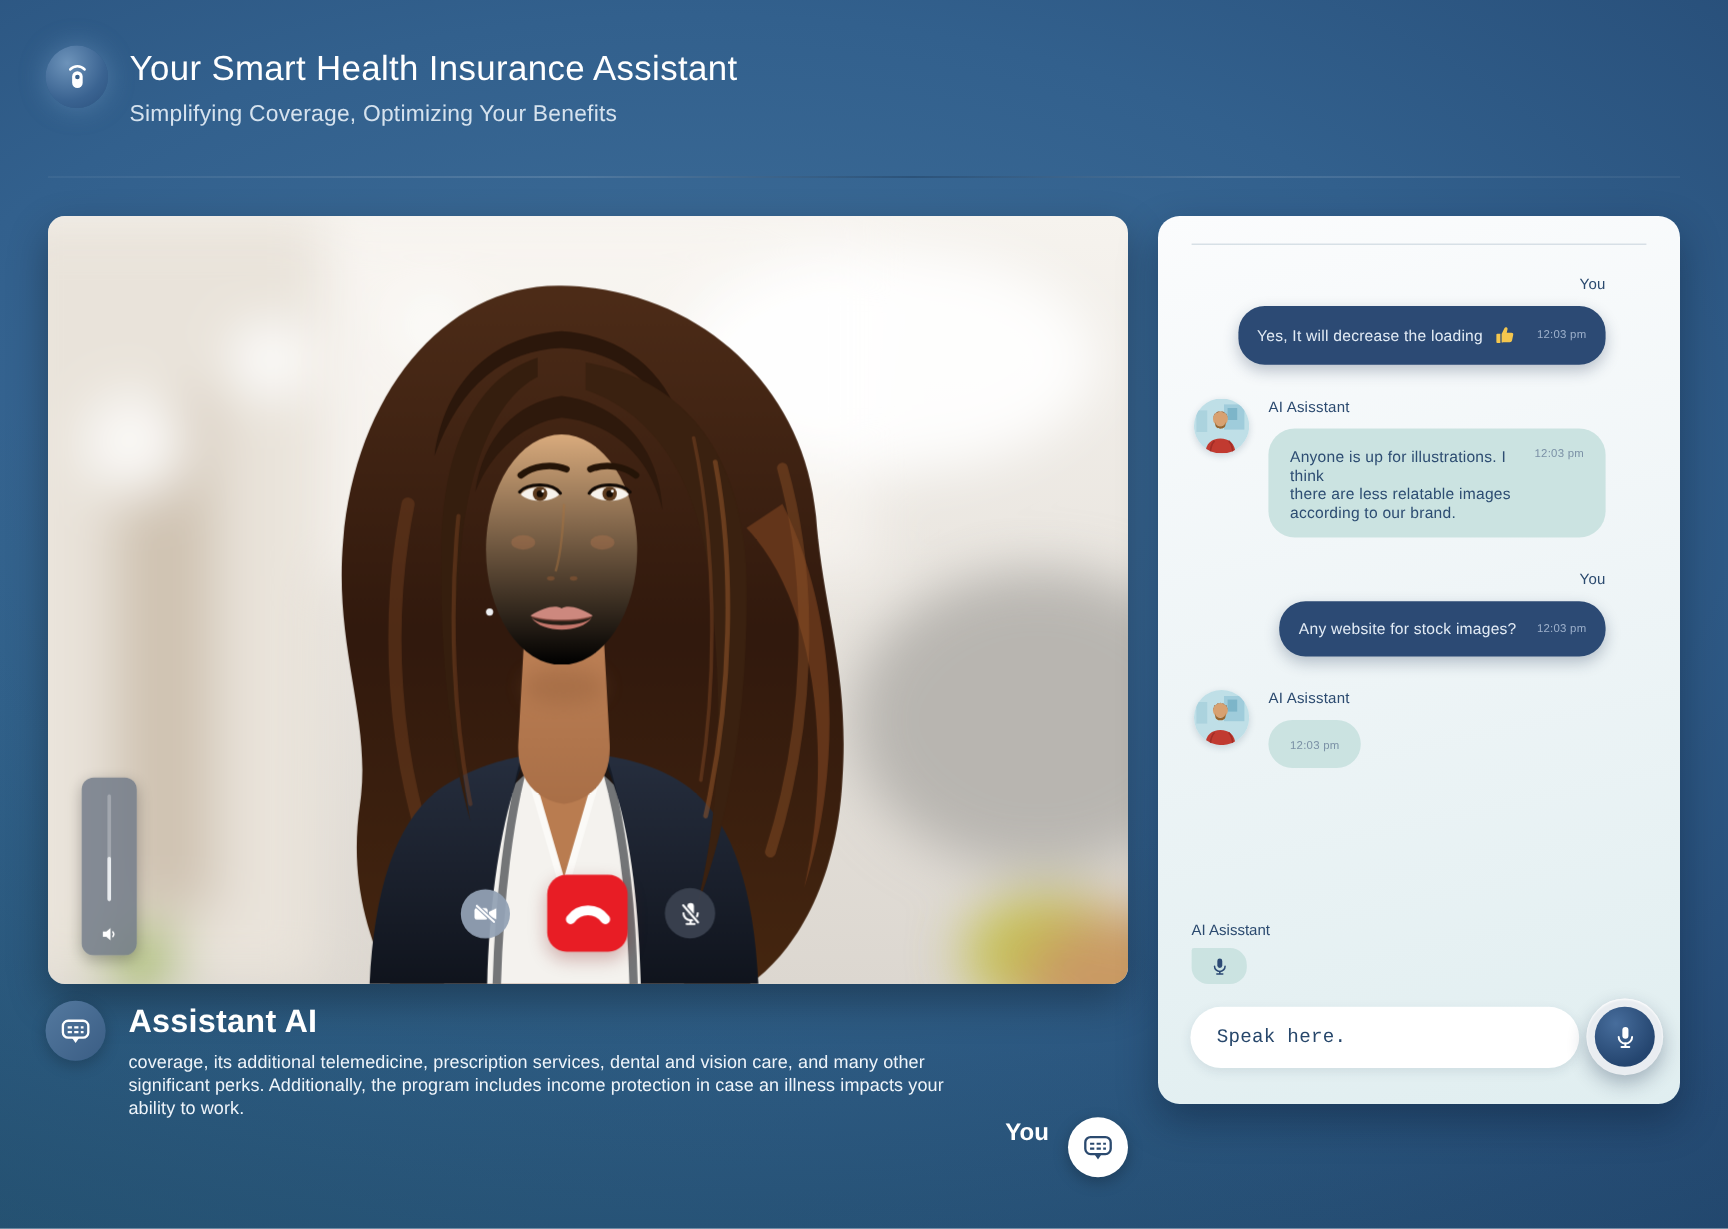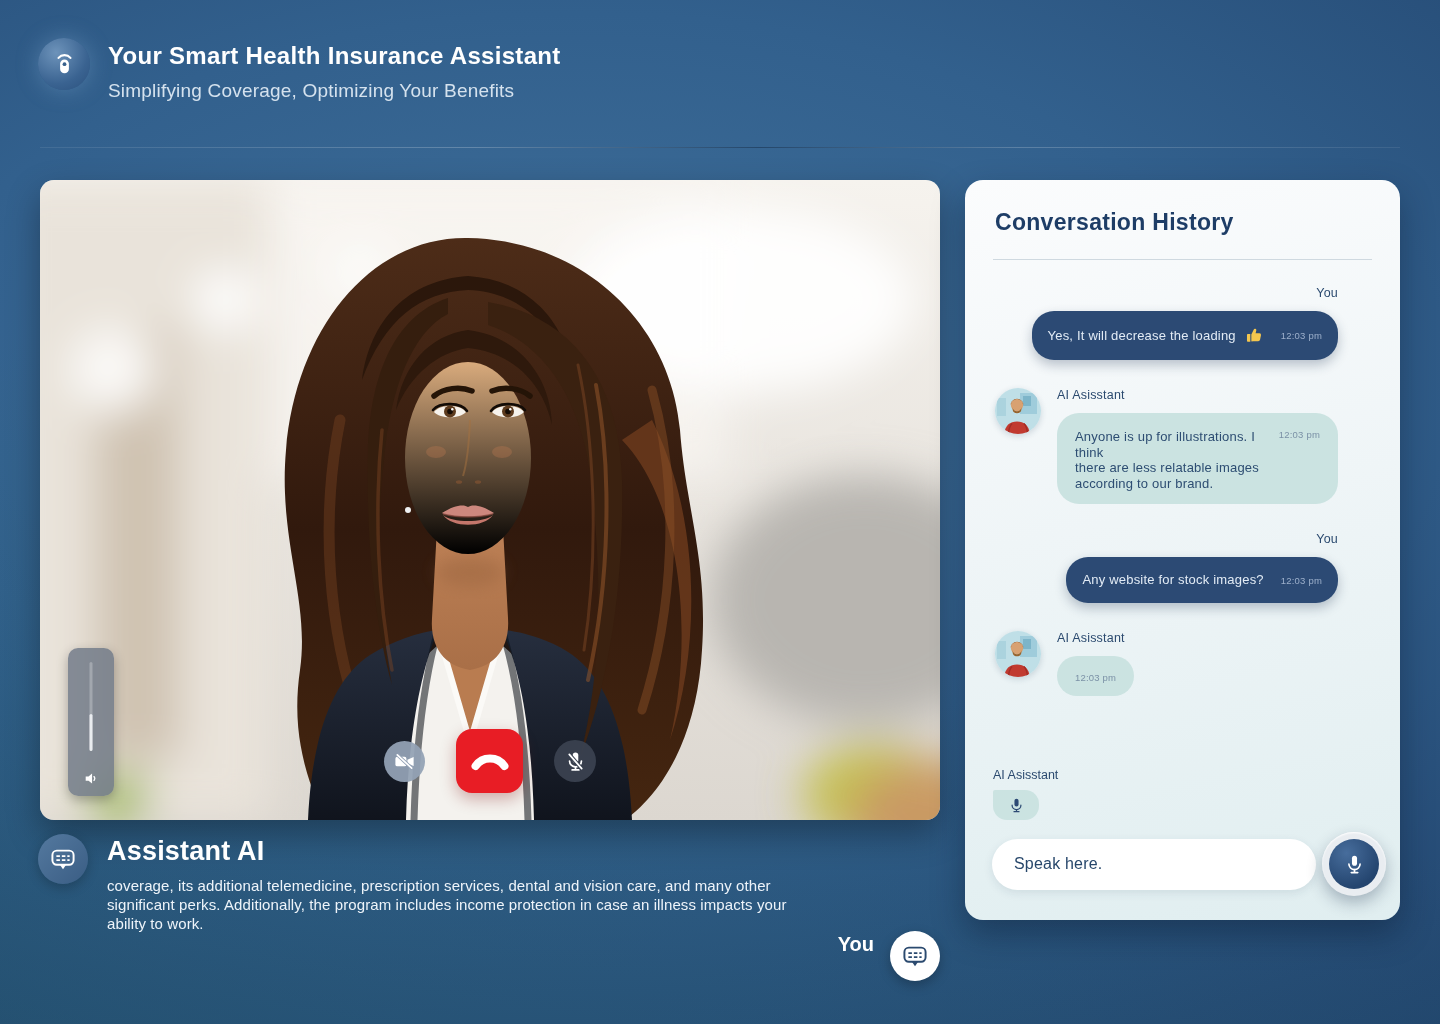--- a/index.html
+++ b/index.html
@@ -15,21 +15,21 @@
   .page > * { position:absolute; z-index:1; }
 
   
   .app-header { top:38px; left:38px; display:flex; gap:18px; align-items:flex-start; }
   .header-icon {
     width:52px; height:52px; border-radius:50%; flex:none;
     background:radial-gradient(circle at 35% 28%, #6d93ba, #3a6391 62%, #2b517e);
     box-shadow:0 0 22px rgba(140,180,220,.35);
     display:flex; align-items:center; justify-content:center;
   }
-  .header-title { font-size:24px; font-weight:700; color:#ffffff; letter-spacing:.3px; margin:4px 0 10px; }
+  .header-title { font-size:29px; font-weight:400; color:#ffffff; letter-spacing:.3px; margin:4px 0 10px; }
   .header-sub { font-size:19px; font-weight:400; color:#d5e2ee; letter-spacing:.2px; }
   .header-divider {
     top:147px; left:40px; width:1360px; height:1px;
     background:linear-gradient(90deg, rgba(255,255,255,.08), rgba(255,255,255,.22) 32%, rgba(15,35,60,.45) 53%, rgba(255,255,255,.20) 72%, rgba(255,255,255,.08));
   }
 
   
   .video-panel {
     left:40px; top:180px; width:900px; height:640px; border-radius:14px; overflow:hidden;
     box-shadow:0 14px 34px rgba(0,0,0,.32);
@@ -94,21 +94,21 @@
   .typing-bubble {
     width:46px; height:30px; background:#cbe3e1; border-radius:2px 14px 14px 14px;
     display:flex; align-items:center; justify-content:center; color:#2c4a74;
   }
   .typing-bubble svg { width:17px; height:17px; }
 
   .input-row { display:flex; align-items:center; gap:6px; padding:12px 14px 24px 27px; flex:none; }
   .speak-input {
     flex:1; height:51px; border:none; border-radius:26px; background:#ffffff; outline:none;
     box-shadow:0 3px 10px rgba(30,60,90,.10); padding:0 22px; font-size:16px; color:#1d4ed8;
-    font-family:Liberation Sans, sans-serif; letter-spacing:.2px; min-width:0;
+    font-family:Liberation Mono, monospace; letter-spacing:.2px; min-width:0;
   }
   .speak-input::placeholder { color:#27476b; opacity:1; }
   .mic-wrap {
     width:64px; height:64px; border-radius:50%; flex:none;
     background:#e9edf1; box-shadow:0 7px 16px rgba(20,40,70,.30), inset 0 1px 2px #ffffff;
     display:flex; align-items:center; justify-content:center;
   }
   .mic-button {
     width:50px; height:50px; border:none; border-radius:50%; cursor:pointer;
     background:radial-gradient(circle at 35% 28%, #476d9c, #24456f 72%);
@@ -295,21 +295,20 @@
           <line x1="12" y1="17.7" x2="12" y2="20.2" stroke="currentColor" stroke-width="1.8" stroke-linecap="round"></line>
           <line x1="8.5" y1="20.8" x2="15.5" y2="20.8" stroke="currentColor" stroke-width="1.8" stroke-linecap="round"></line>
           <line x1="5" y1="4" x2="19" y2="20" stroke="#3a4250" stroke-width="4"></line>
           <line x1="5.5" y1="4.5" x2="18.5" y2="19.5" stroke="currentColor" stroke-width="1.8" stroke-linecap="round"></line>
         </svg>
       </button>
     </div>
   </div>
 
   <div class="sidebar">
-    <div class="sidebar-title">Conversation History</div>
     <div class="sidebar-divider"></div>
 
     <div class="message-list">
   <div class="msg right">
     <div class="msg-body">
       <div class="msg-sender">You</div>
       <div class="bubble navy">
         <span class="bubble-text">Yes, It will decrease the loading</span>
         <svg class="thumb-ic" viewBox="0 0 24 24" fill="#f4c64e">
           <path d="M3.5 10.2h3.2V20H3.5a1 1 0 0 1-1-1v-7.8a1 1 0 0 1 1-1z"></path>

